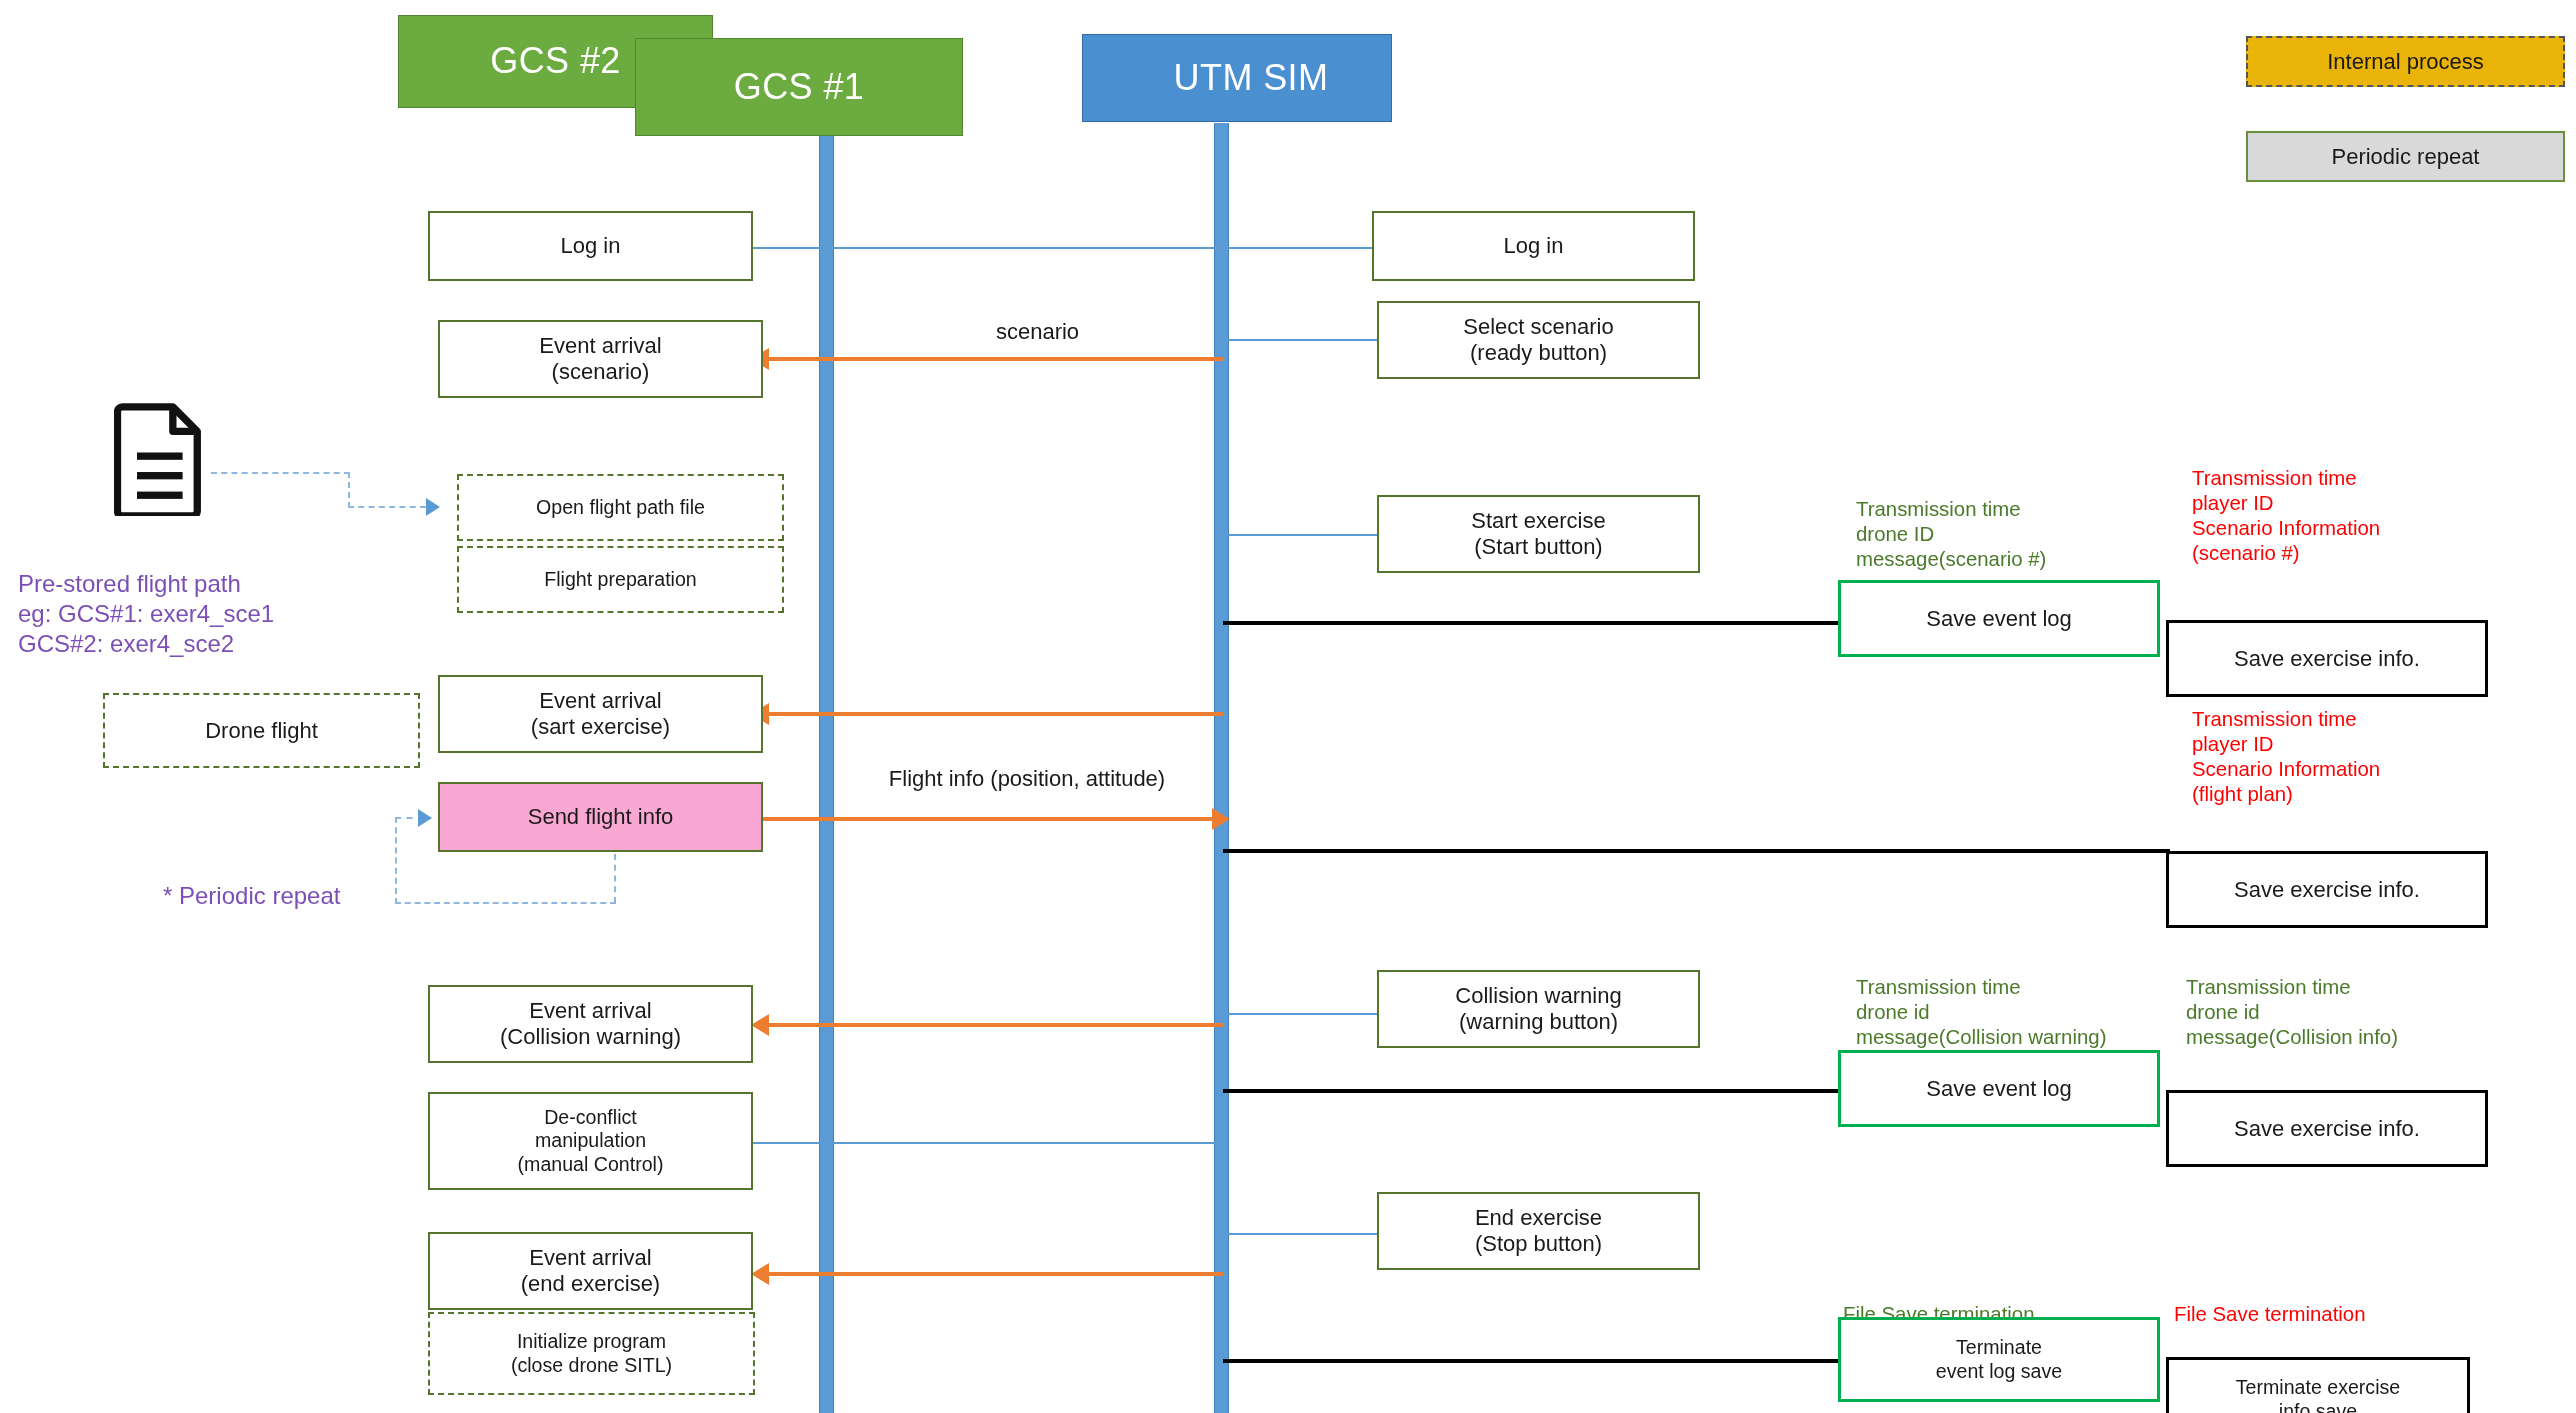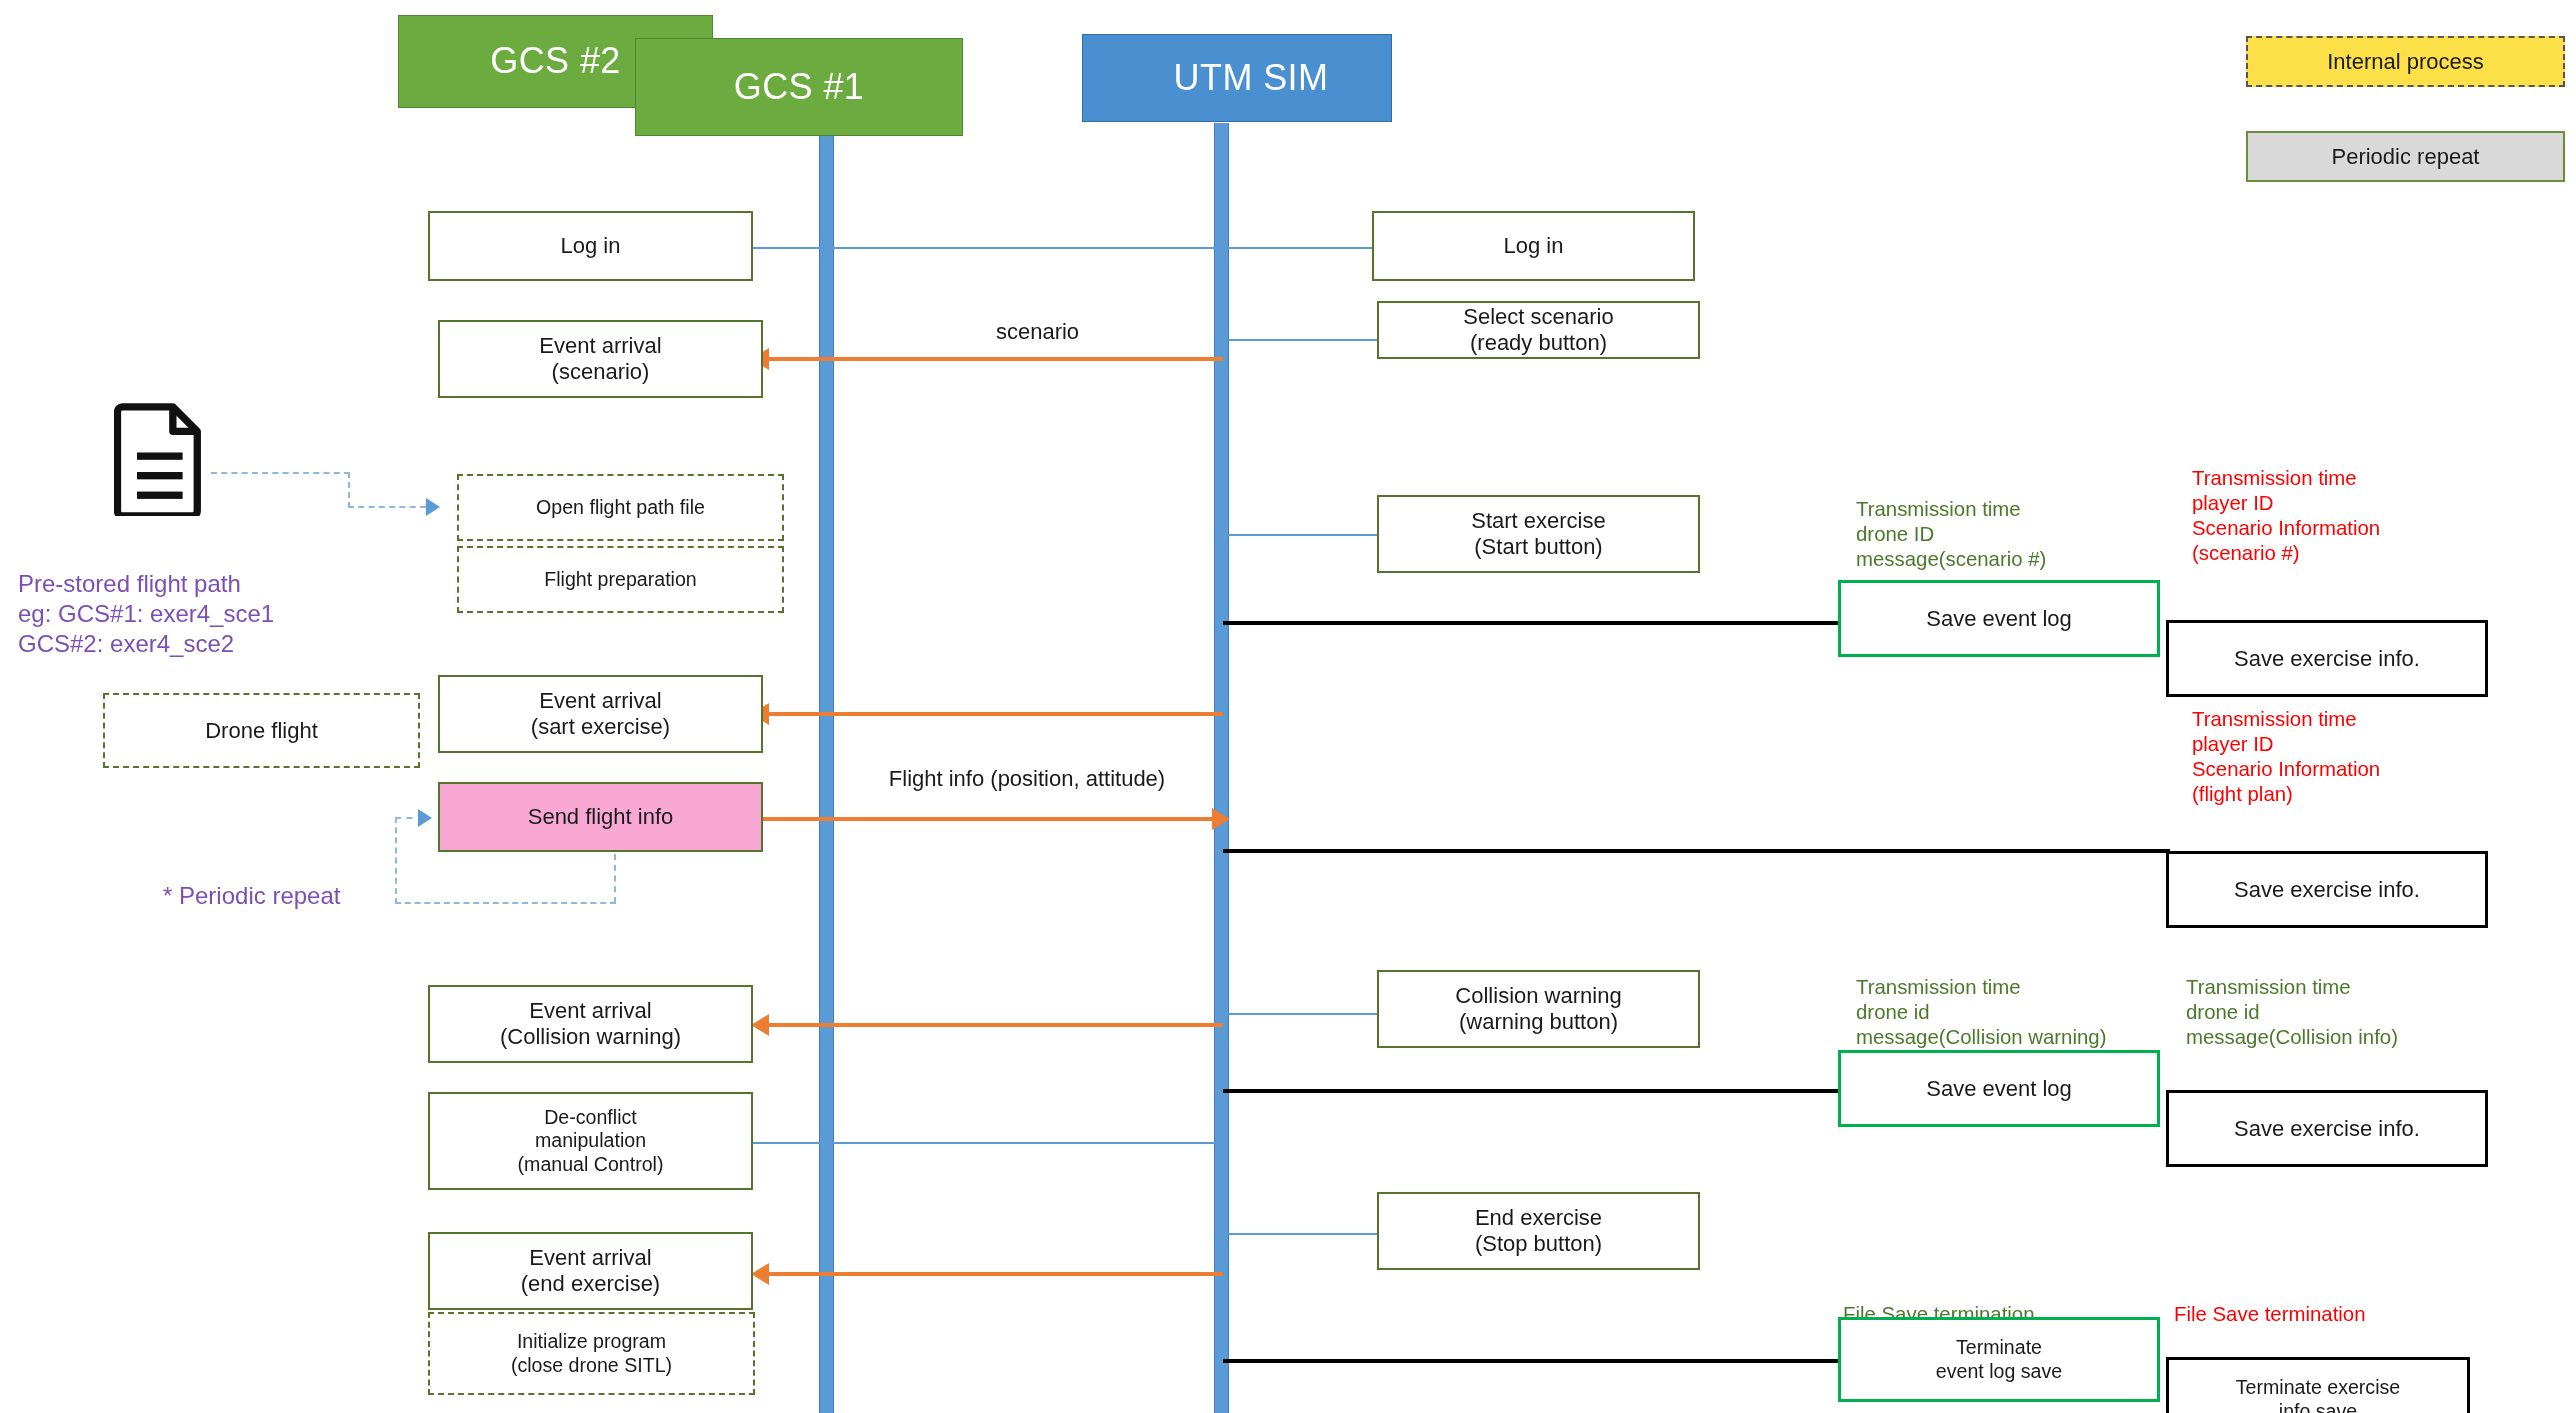--- a/index.html
+++ b/index.html
@@ -71,21 +71,21 @@
   
   .legend-box {
     display: flex;
     align-items: center;
     justify-content: center;
     font-size: 22px;
     color: #1a1a1a;
   }
   .legend-box.dashed {
     border: 2.5px dashed #555555;
-    background: #fde047;
+    background: #eab308;
   }
   .legend-box.solid {
     border: 2.5px solid #6b8e3e;
     background: #d9d9d9;
   }
 
   
   .hline-blue { background: #5b9bd5; height: 1.6px; }
   .hline-black { background: #000000; height: 4.1px; }
   .hline-orange { background: #ed7d31; height: 4.1px; }
@@ -169,21 +169,21 @@
 
   <div class="abs hline-blue" style="left:751px; top:247px; width:621px; z-index:1;"></div>
   <div class="abs node" style="left:428px; top:211px; width:325px; height:70px; z-index:4;">
     <span>Log in</span>
   </div>
   <div class="abs node" style="left:1372px; top:211px; width:323px; height:70px; z-index:4;">
     <span>Log in</span>
   </div>
 
   <div class="abs hline-blue" style="left:1223px; top:339px; width:155px; z-index:1;"></div>
-  <div class="abs node" style="left:1377px; top:301px; width:323px; height:58px; z-index:4;justify-content:center;">
+  <div class="abs node" style="left:1377px; top:301px; width:323px; height:78px; z-index:4;justify-content:center;">
     <span style="white-space:pre-line;">Select scenario
 (ready button)</span>
   </div>
   <div class="abs msg-label" style="left:866px; top:319px; width:343px;">
     <span>scenario</span>
   </div>
   <div class="abs hline-orange" style="left:769px; top:357px; width:454px; z-index:2;"></div>
   <div class="abs arrow-left" style="left:751px; top:348px; z-index:3;"></div>
   <div class="abs node" style="left:438px; top:320px; width:325px; height:78px; z-index:4;">
     <span style="white-space:pre-line;">Event arrival

